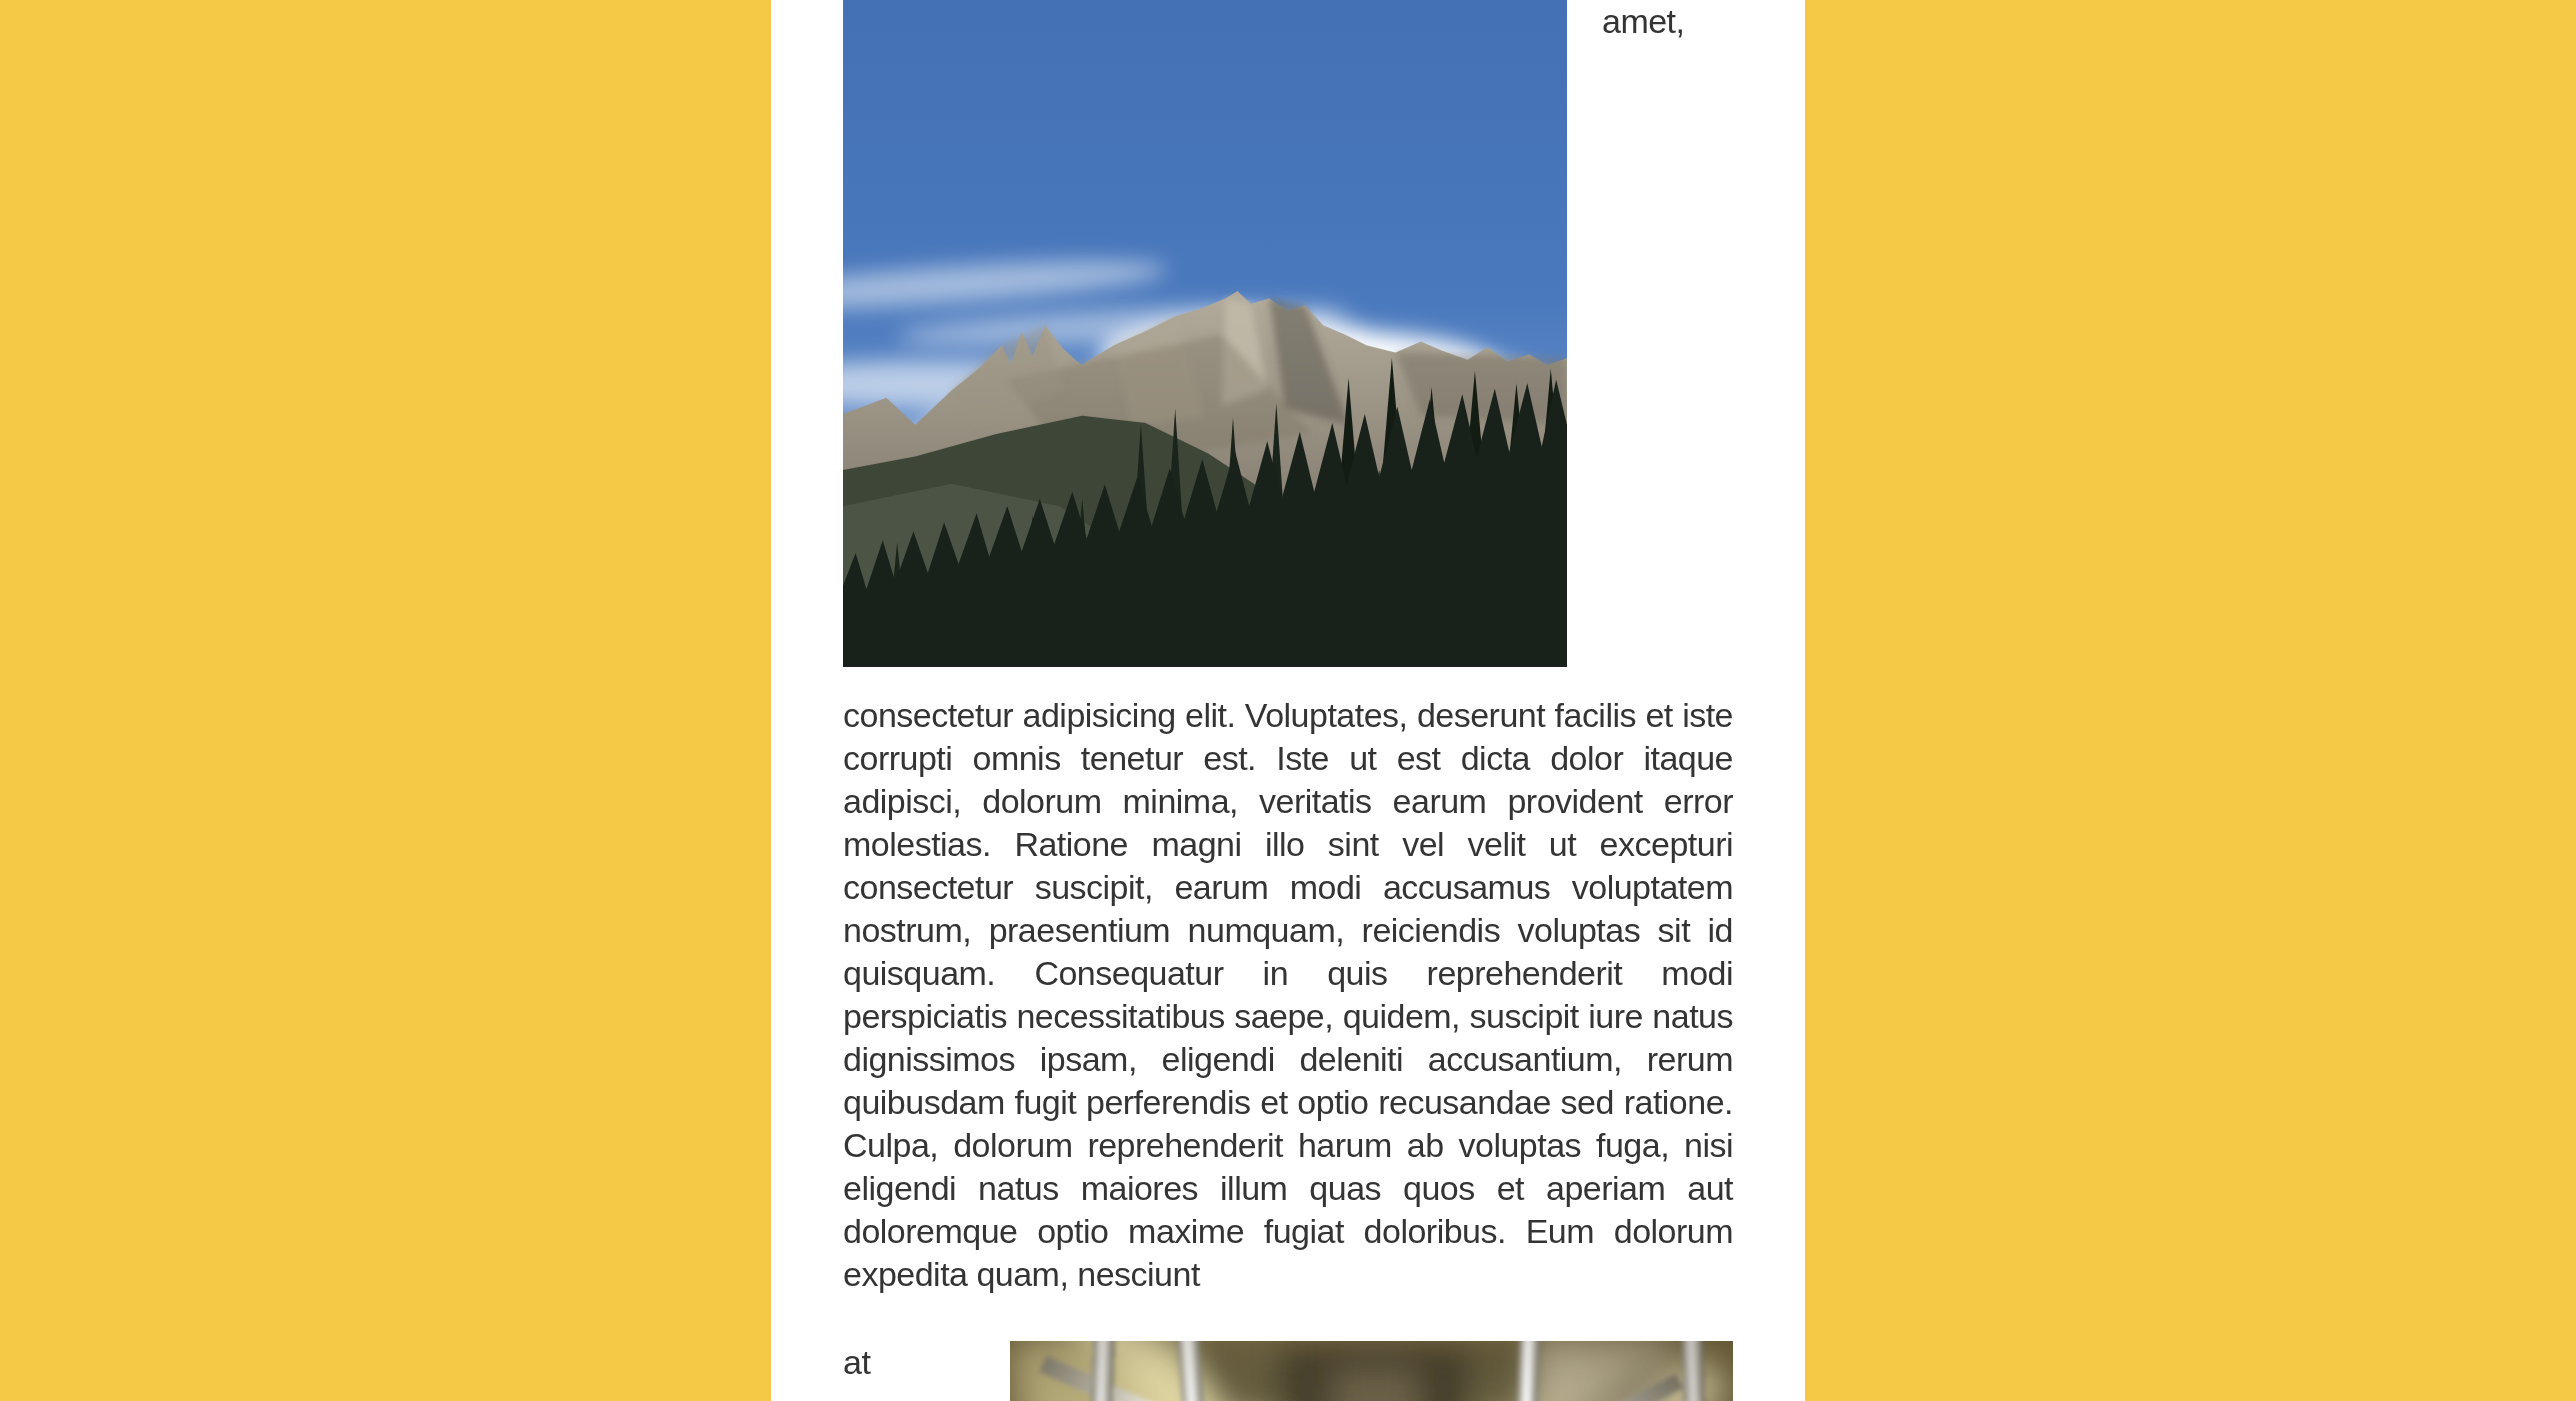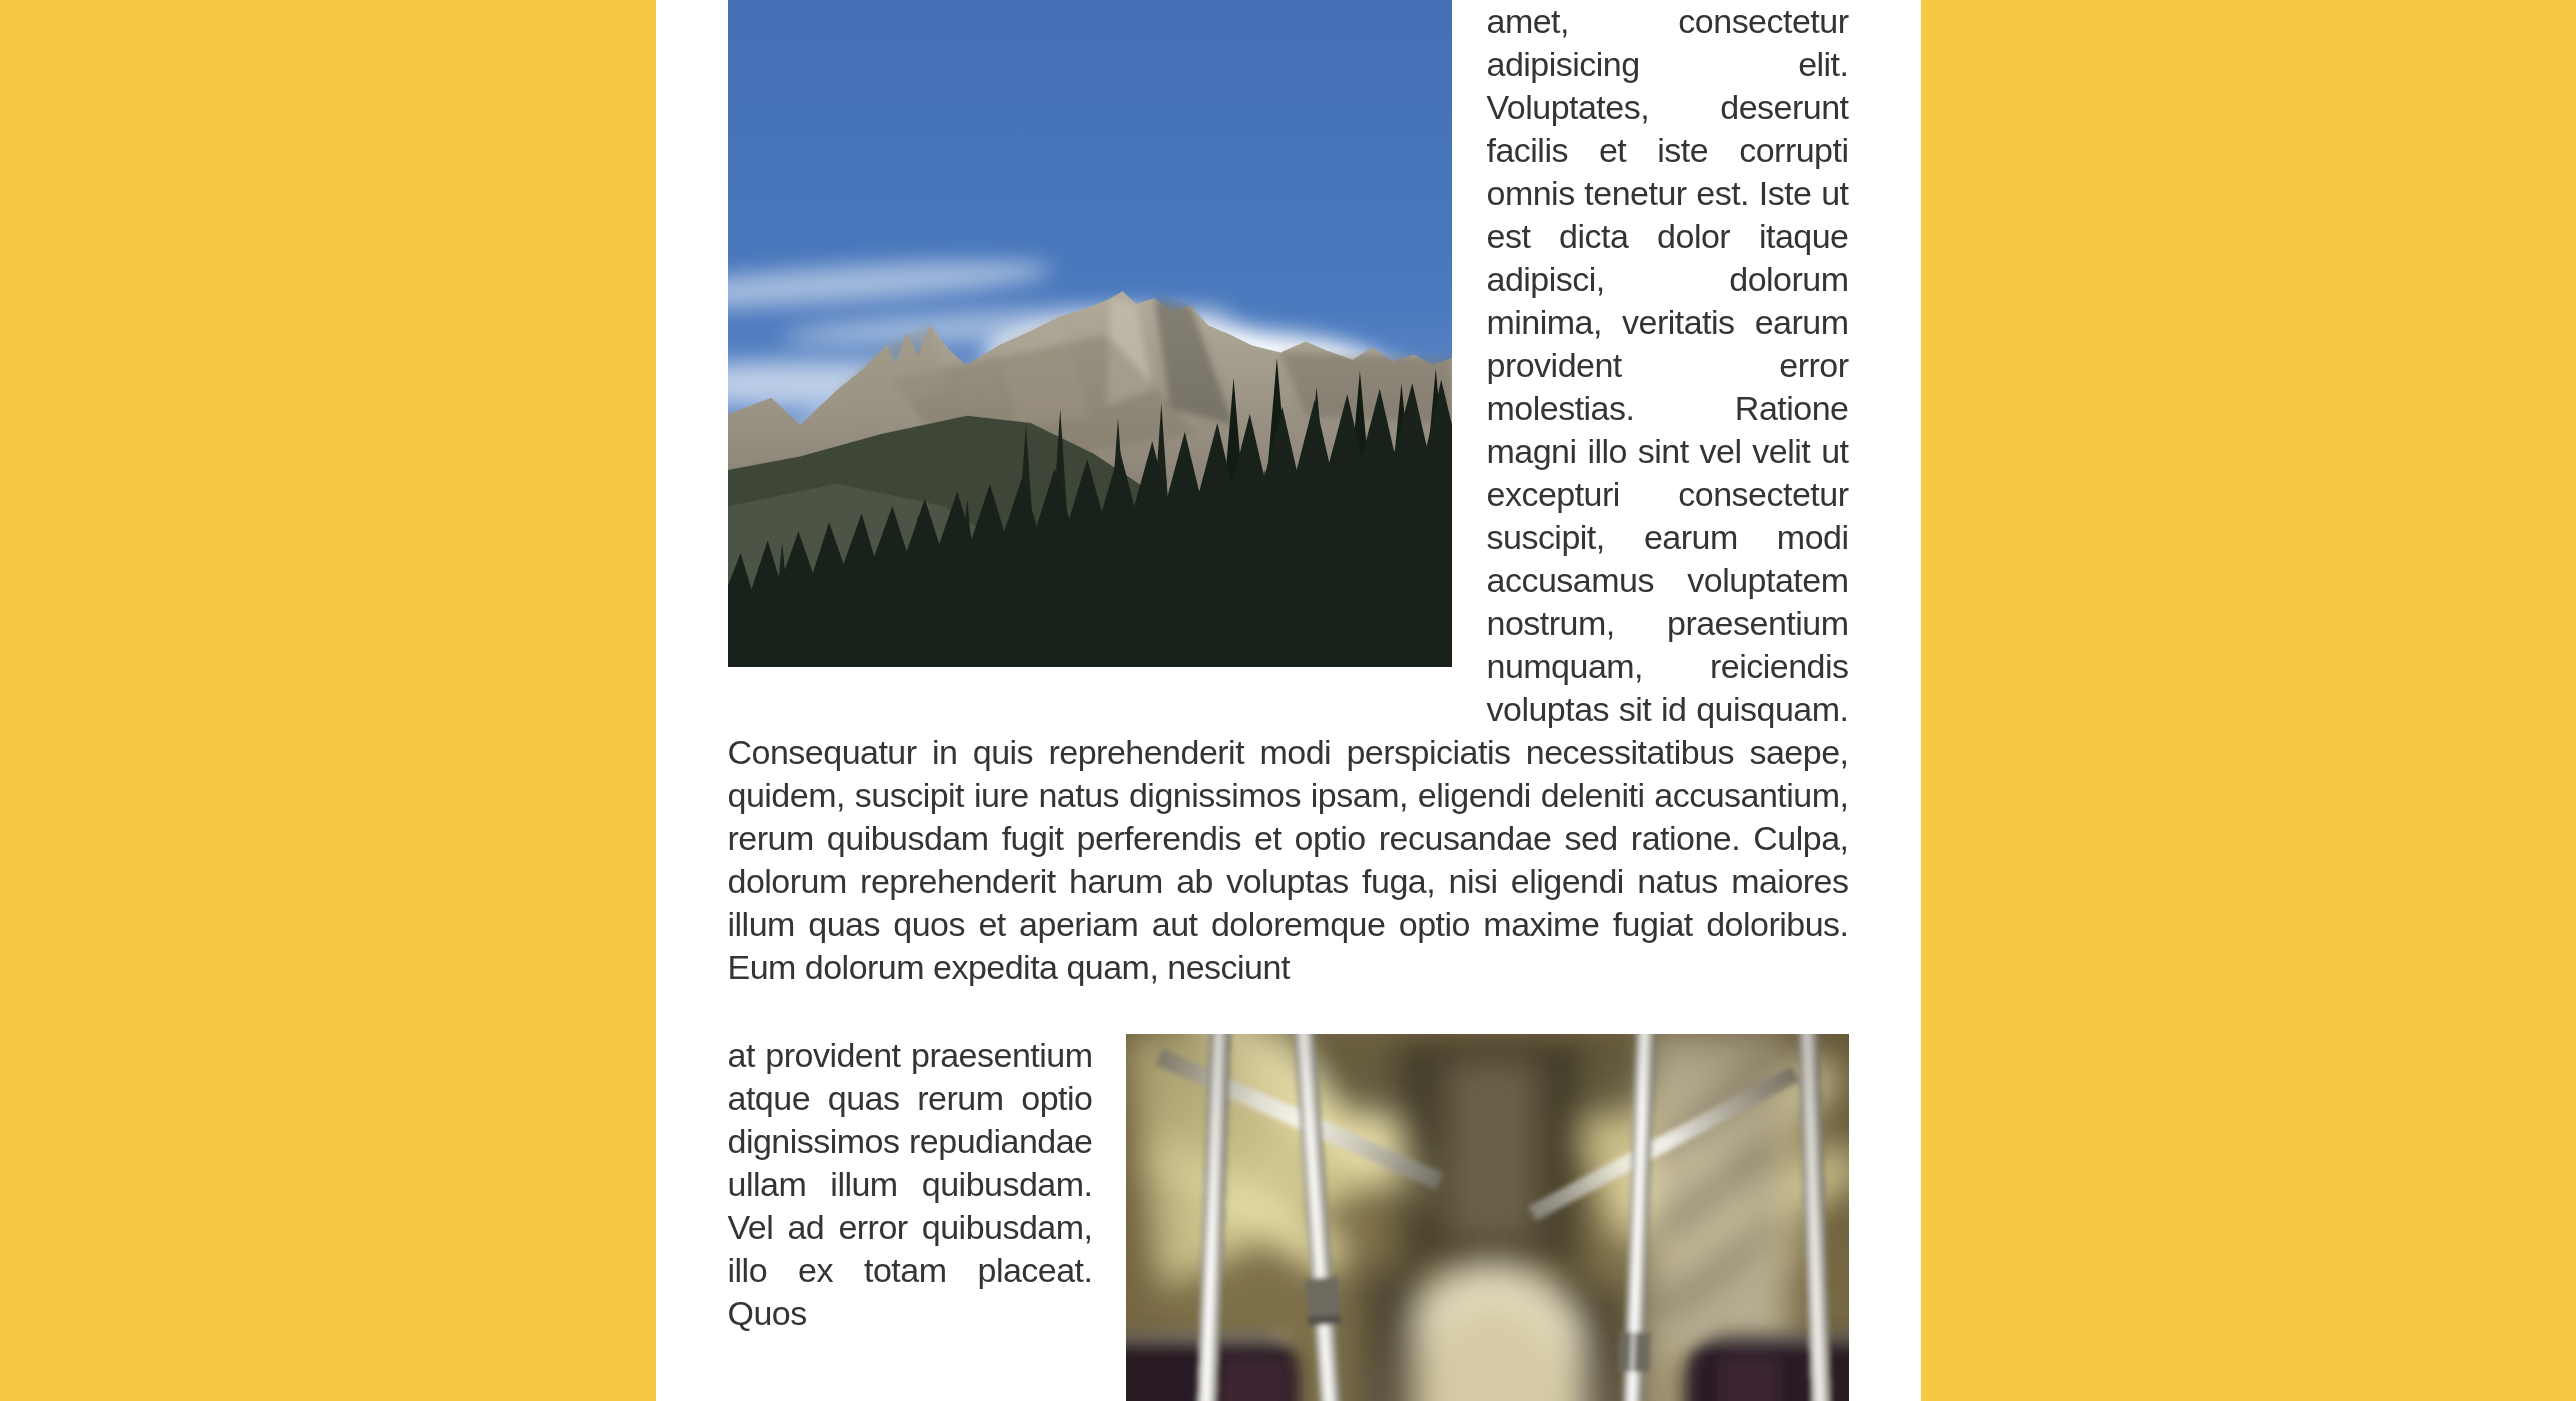--- a/index.html
+++ b/index.html
@@ -9,21 +9,21 @@
     overflow: hidden;
     font-family: "Liberation Sans", "DejaVu Sans", sans-serif;
   }
   .canvas {
     position: relative;
     width: 2576px; height: 1402px;
     overflow: hidden;
     background: var(--page-bg, #F5C845);
   }
   .sheet {
-    width: 1265px; height: 1402px;
+    width: 1034px; height: 1402px;
     margin: 0 auto;
     background: #ffffff;
     padding: 0 72px;
     overflow: hidden;
   }
   .article { text-align: justify; }
   .article p {
     margin: 0 0 45px 0;
     font-size: 34px;
     line-height: 43px;

